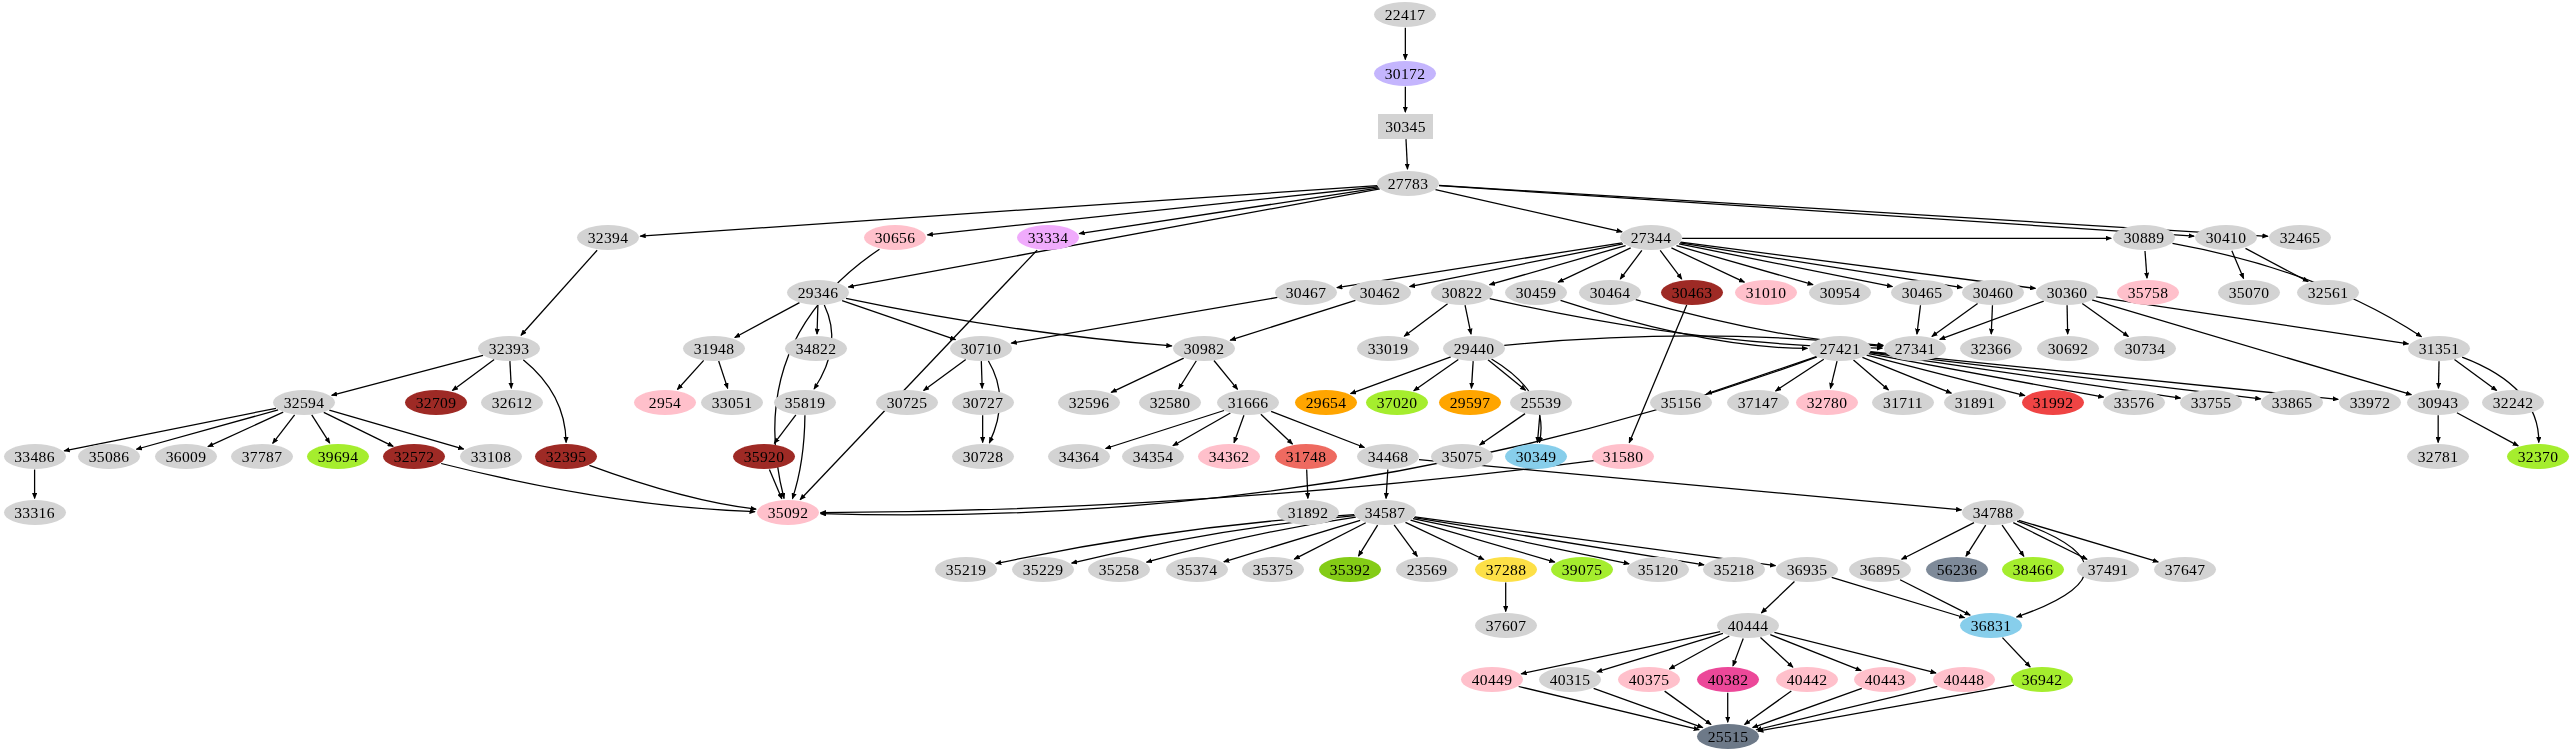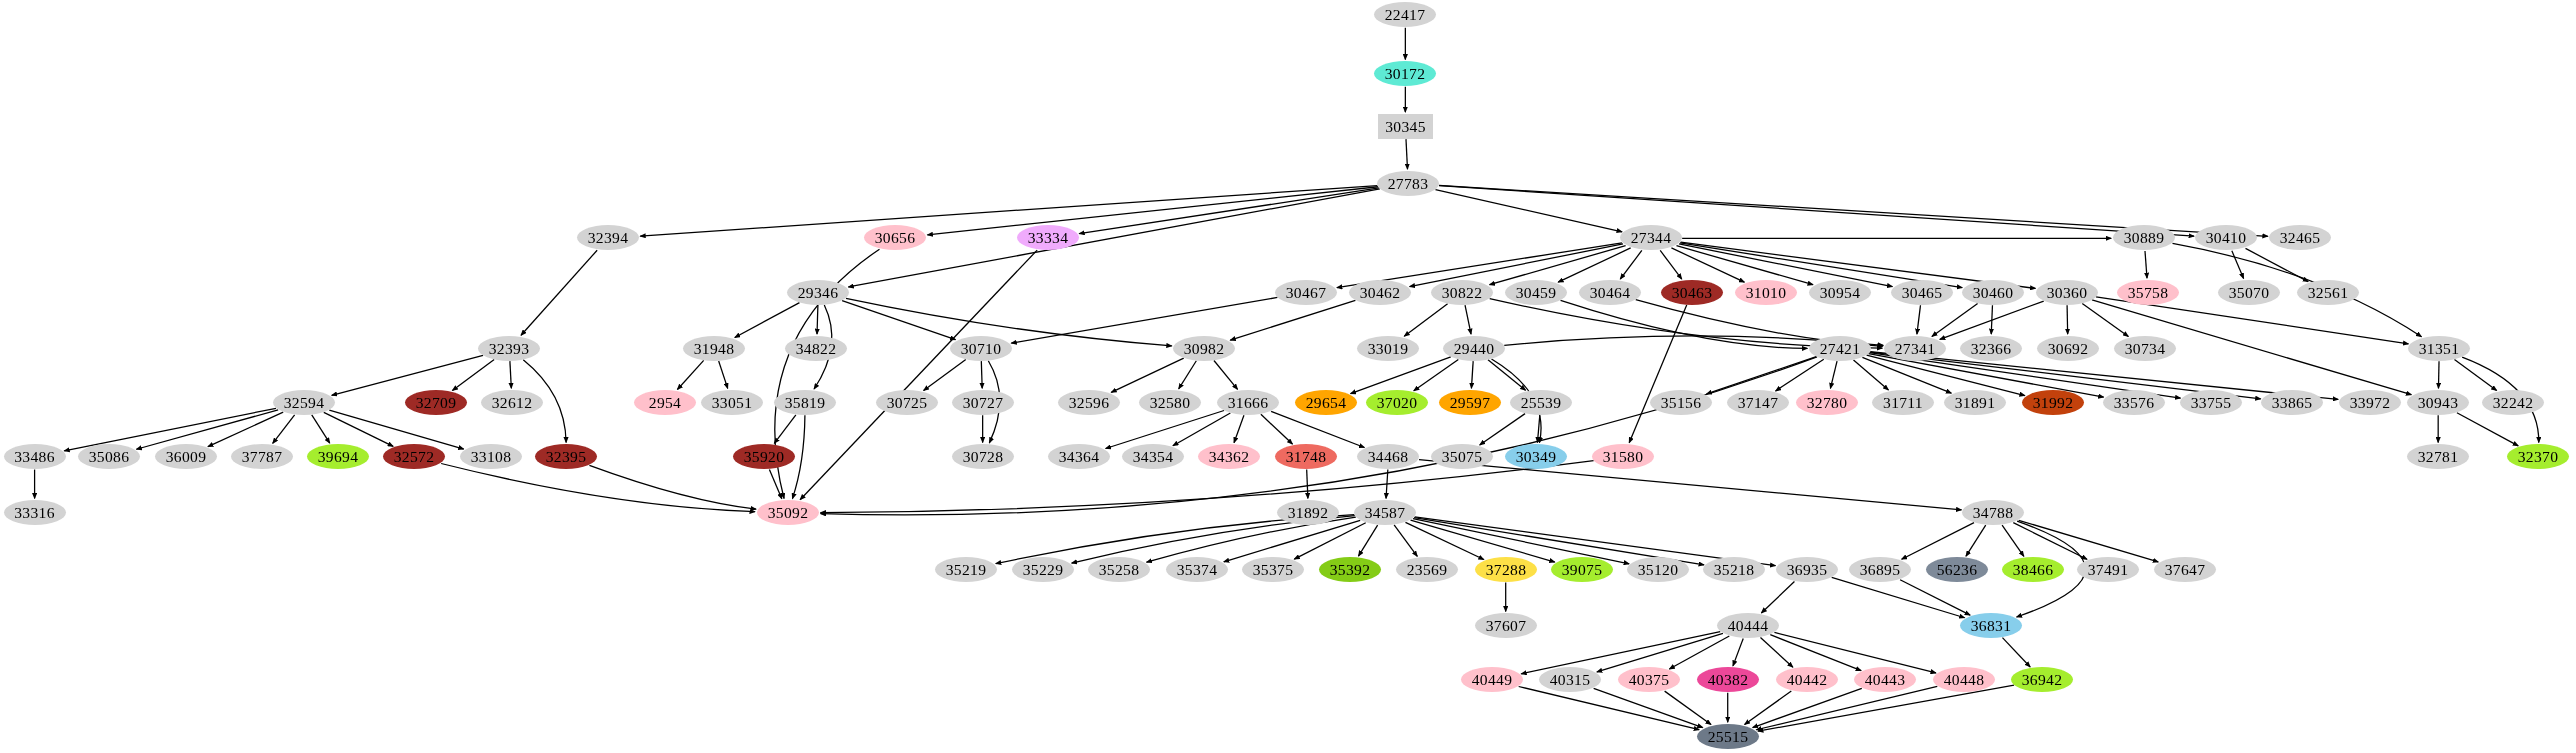--- a/index.html
+++ b/index.html
@@ -178,21 +178,21 @@
         <path class="edge" d="M857.0,623.3 L784.5,676.9" marker-end="url(#arrow)"></path>
         <path class="edge" d="M884.2,626.0 L886.7,673.0" marker-end="url(#arrow)"></path>
         <path class="edge" d="M907.3,623.7 Q980.5,683 981.7,767.0" marker-end="url(#arrow)"></path>
         <path class="edge" d="M765.0,803.5 Q1064.5,878.5 1309.2,887.0" marker-end="url(#arrow)"></path>
         <path class="edge" d="M1022.1,806.7 Q1190,868.5 1311.1,882.6" marker-end="url(#arrow)"></path>
         <path class="edge" d="M2763.5,798.6 Q2090.5,885.5 1423.0,888.7" marker-end="url(#arrow)"></path>
       </g>
   </svg>
 
 <div class="node" style="left: 1374px; top: 2.3px; background: rgb(211, 211, 211);">22417</div>
-    <div class="node" style="left: 1374px; top: 61px; background: #5eead4;">30172</div>
+    <div class="node" style="left: 1374px; top: 61px; background: #c4b5fd;">30172</div>
     <div class="node box" style="left: 1378px; top: 114px; background: rgb(211, 211, 211);">30345</div>
     <div class="node" style="left: 1377px; top: 171px; background: rgb(211, 211, 211);">27783</div>
     <div class="node" style="left: 577px; top: 225px; background: rgb(211, 211, 211);">32394</div>
     <div class="node" style="left: 864px; top: 225px; background: rgb(255, 192, 203);">30656</div>
     <div class="node" style="left: 1017px; top: 225px; background: #f0abfc;">33334</div>
     <div class="node" style="left: 1620px; top: 225px; background: rgb(211, 211, 211);">27344</div>
     <div class="node" style="left: 2113px; top: 225px; background: rgb(211, 211, 211);">30889</div>
     <div class="node" style="left: 2195px; top: 225px; background: rgb(211, 211, 211);">30410</div>
     <div class="node" style="left: 2269px; top: 225px; background: rgb(211, 211, 211);">32465</div>
     <div class="node" style="left: 787px; top: 280px; background: rgb(211, 211, 211);">29346</div>
@@ -236,21 +236,21 @@
     <div class="node" style="left: 1217px; top: 390px; background: rgb(211, 211, 211);">31666</div>
     <div class="node" style="left: 1295px; top: 390px; background: rgb(255, 165, 0);">29654</div>
     <div class="node" style="left: 1366px; top: 390px; background: rgb(165, 237, 46);">37020</div>
     <div class="node" style="left: 1439px; top: 390px; background: rgb(255, 165, 0);">29597</div>
     <div class="node" style="left: 1510px; top: 390px; background: rgb(211, 211, 211);">25539</div>
     <div class="node" style="left: 1650px; top: 390px; background: rgb(211, 211, 211);">35156</div>
     <div class="node" style="left: 1727px; top: 390px; background: rgb(211, 211, 211);">37147</div>
     <div class="node" style="left: 1796px; top: 390px; background: rgb(255, 192, 203);">32780</div>
     <div class="node" style="left: 1872px; top: 390px; background: rgb(211, 211, 211);">31711</div>
     <div class="node" style="left: 1944px; top: 390px; background: rgb(211, 211, 211);">31891</div>
-    <div class="node" style="left: 2022px; top: 390px; background: #c2410c;">31992</div>
+    <div class="node" style="left: 2022px; top: 390px; background: #ef4444;">31992</div>
     <div class="node" style="left: 2103px; top: 390px; background: rgb(211, 211, 211);">33576</div>
     <div class="node" style="left: 2180px; top: 390px; background: rgb(211, 211, 211);">33755</div>
     <div class="node" style="left: 2261px; top: 390px; background: rgb(211, 211, 211);">33865</div>
     <div class="node" style="left: 2339px; top: 390px; background: rgb(211, 211, 211);">33972</div>
     <div class="node" style="left: 2407px; top: 390px; background: rgb(211, 211, 211);">30943</div>
     <div class="node" style="left: 2482px; top: 390px; background: rgb(211, 211, 211);">32242</div>
     <div class="node" style="left: 3.5px; top: 444px; background: rgb(211, 211, 211);">33486</div>
     <div class="node" style="left: 78px; top: 444px; background: rgb(211, 211, 211);">35086</div>
     <div class="node" style="left: 155px; top: 444px; background: rgb(211, 211, 211);">36009</div>
     <div class="node" style="left: 231px; top: 444px; background: rgb(211, 211, 211);">37787</div>

